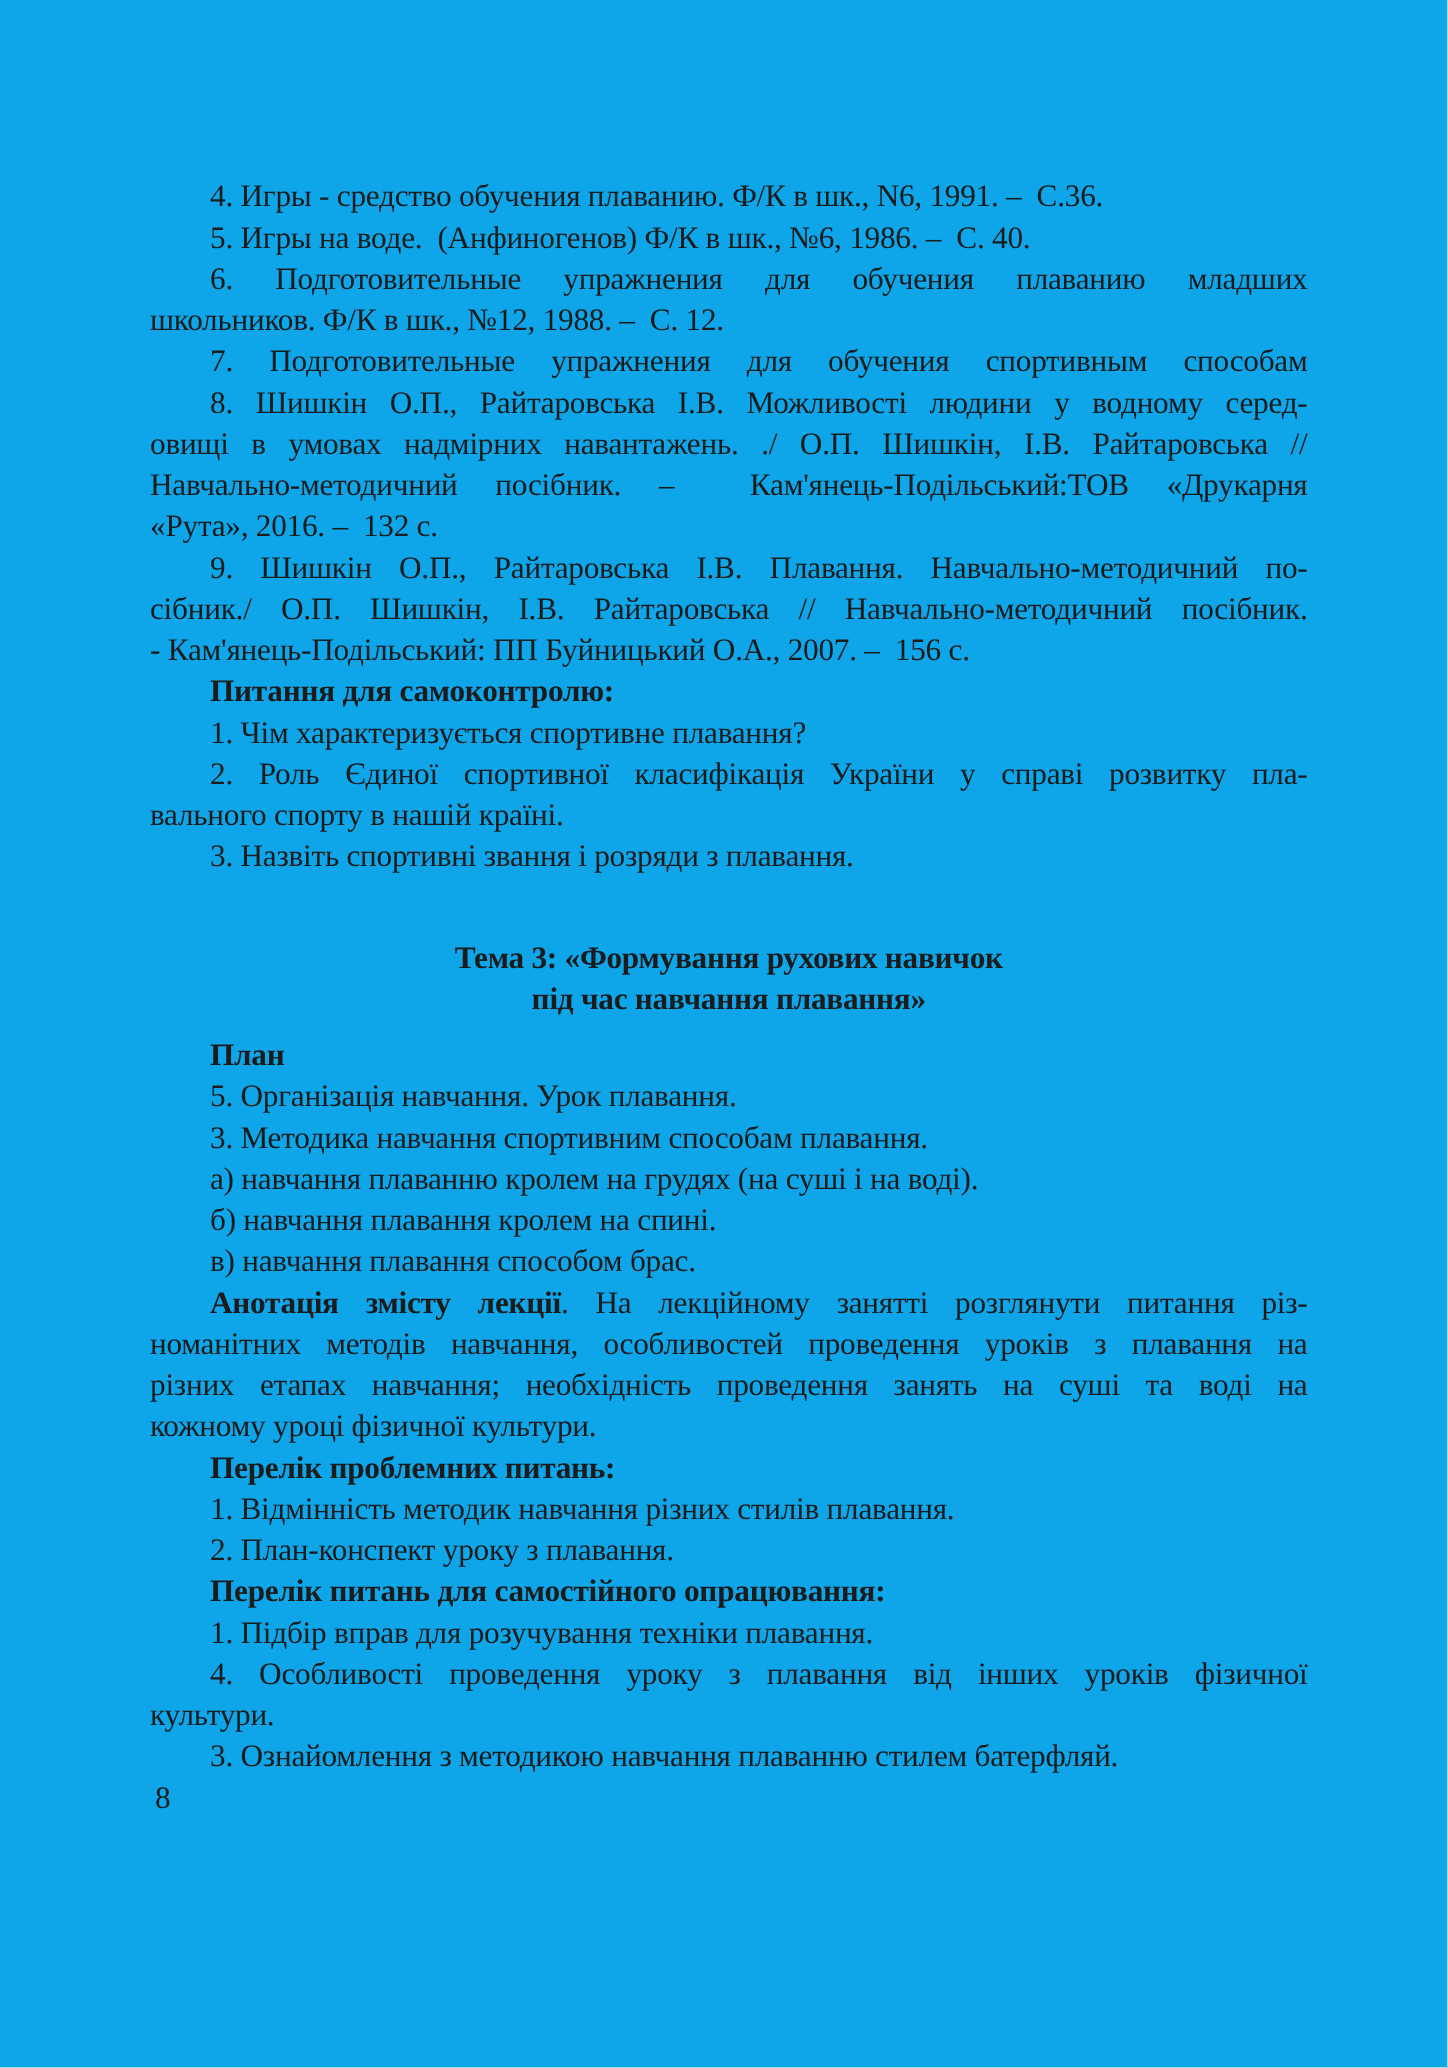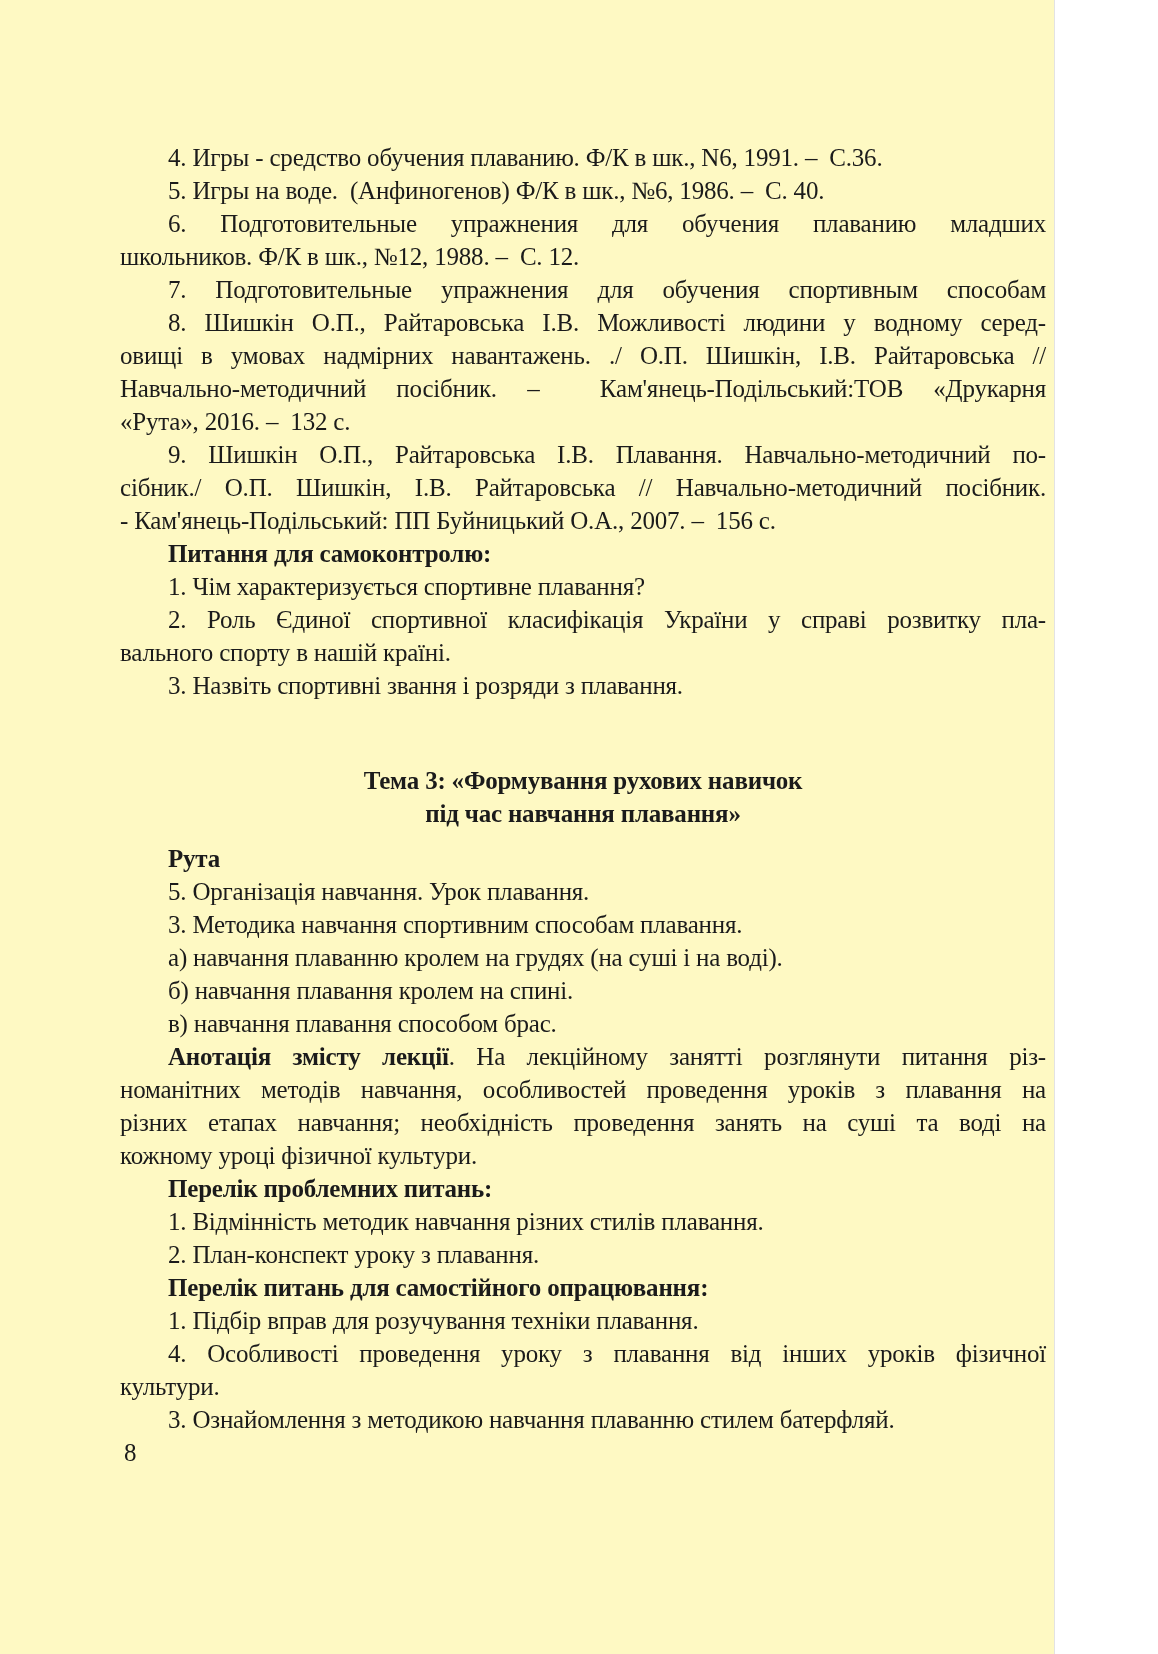--- a/index.html
+++ b/index.html
@@ -2,23 +2,23 @@
 <html lang="uk"><head>
 <meta charset="utf-8">
 <style>
   html, body {
     margin: 0;
     padding: 0;
     background: #ffffff;
   }
   .sheet {
     position: relative;
-    width: 1054px;
+    width: 1158px;
     height: 1654px;
-    background: #fef9c3;
+    background: #0ea5e9;
     outline: 1px solid #e3e3e3;
     font-family: "Liberation Serif", "DejaVu Serif", serif;
     color: #1b1b1b;
     overflow: hidden;
   }
   .tb {
     position: absolute;
     left: 120px;
     top: 141px;
     width: 926px;
@@ -38,21 +38,21 @@
     text-align: left;
   }
   
   .ind {
     text-indent: 48px;
   }
   .b {
     font-weight: 700;
   }
   .title-block {
-    margin-top: 62px;
+    margin-top: 48px;
     margin-bottom: 12px;
     text-align: center;
     font-weight: 700;
   }
   .pagenum {
     padding-left: 4px;
   }
 </style>
 </head>
 <body>
@@ -77,21 +77,21 @@
     <div class="ll ind">1. Чім характеризується спортивне плавання?</div>
     <div class="jl ind">2. Роль Єдиної спортивної класифікація України у справі розвитку пла-</div>
     <div class="ll">вального спорту в нашій країні.</div>
     <div class="ll ind">3. Назвіть спортивні звання і розряди з плавання.</div>
 
     <div class="title-block">
       <div>Тема 3: «Формування рухових навичок</div>
       <div>під час навчання плавання»</div>
     </div>
 
-    <div class="ll ind b">Рута</div>
+    <div class="ll ind b">План</div>
     <div class="ll ind">5. Організація навчання. Урок плавання.</div>
     <div class="ll ind">3. Методика навчання спортивним способам плавання.</div>
     <div class="ll ind">а) навчання плаванню кролем на грудях (на суші і на воді).</div>
     <div class="ll ind">б) навчання плавання кролем на спині.</div>
     <div class="ll ind">в) навчання плавання способом брас.</div>
 
     <div class="jl ind"><span class="b">Анотація змісту лекції</span><span>. На лекційному занятті розглянути питання різ-</span></div>
     <div class="jl">номанітних методів навчання, особливостей проведення уроків з плавання на</div>
     <div class="jl">різних етапах навчання; необхідність проведення занять на суші та воді на</div>
     <div class="ll">кожному уроці фізичної культури.</div>

